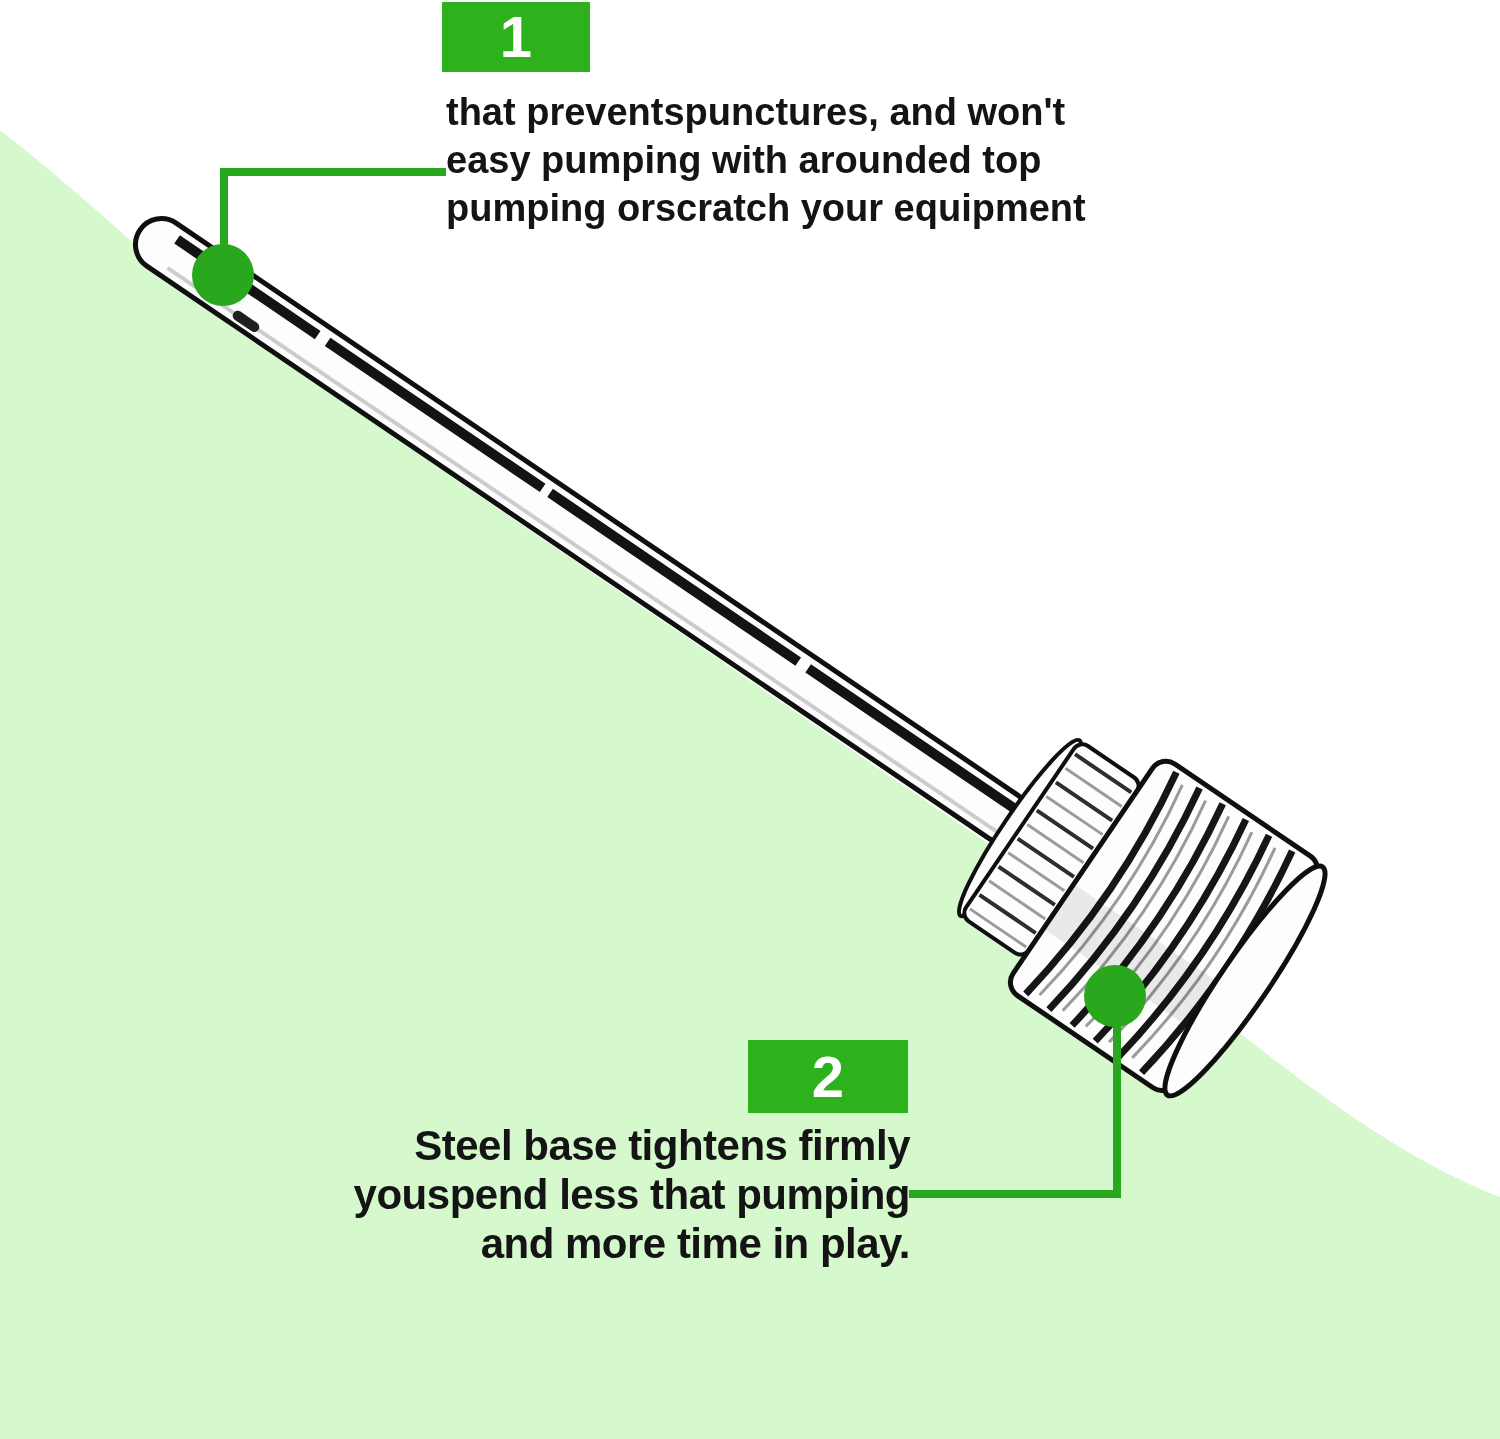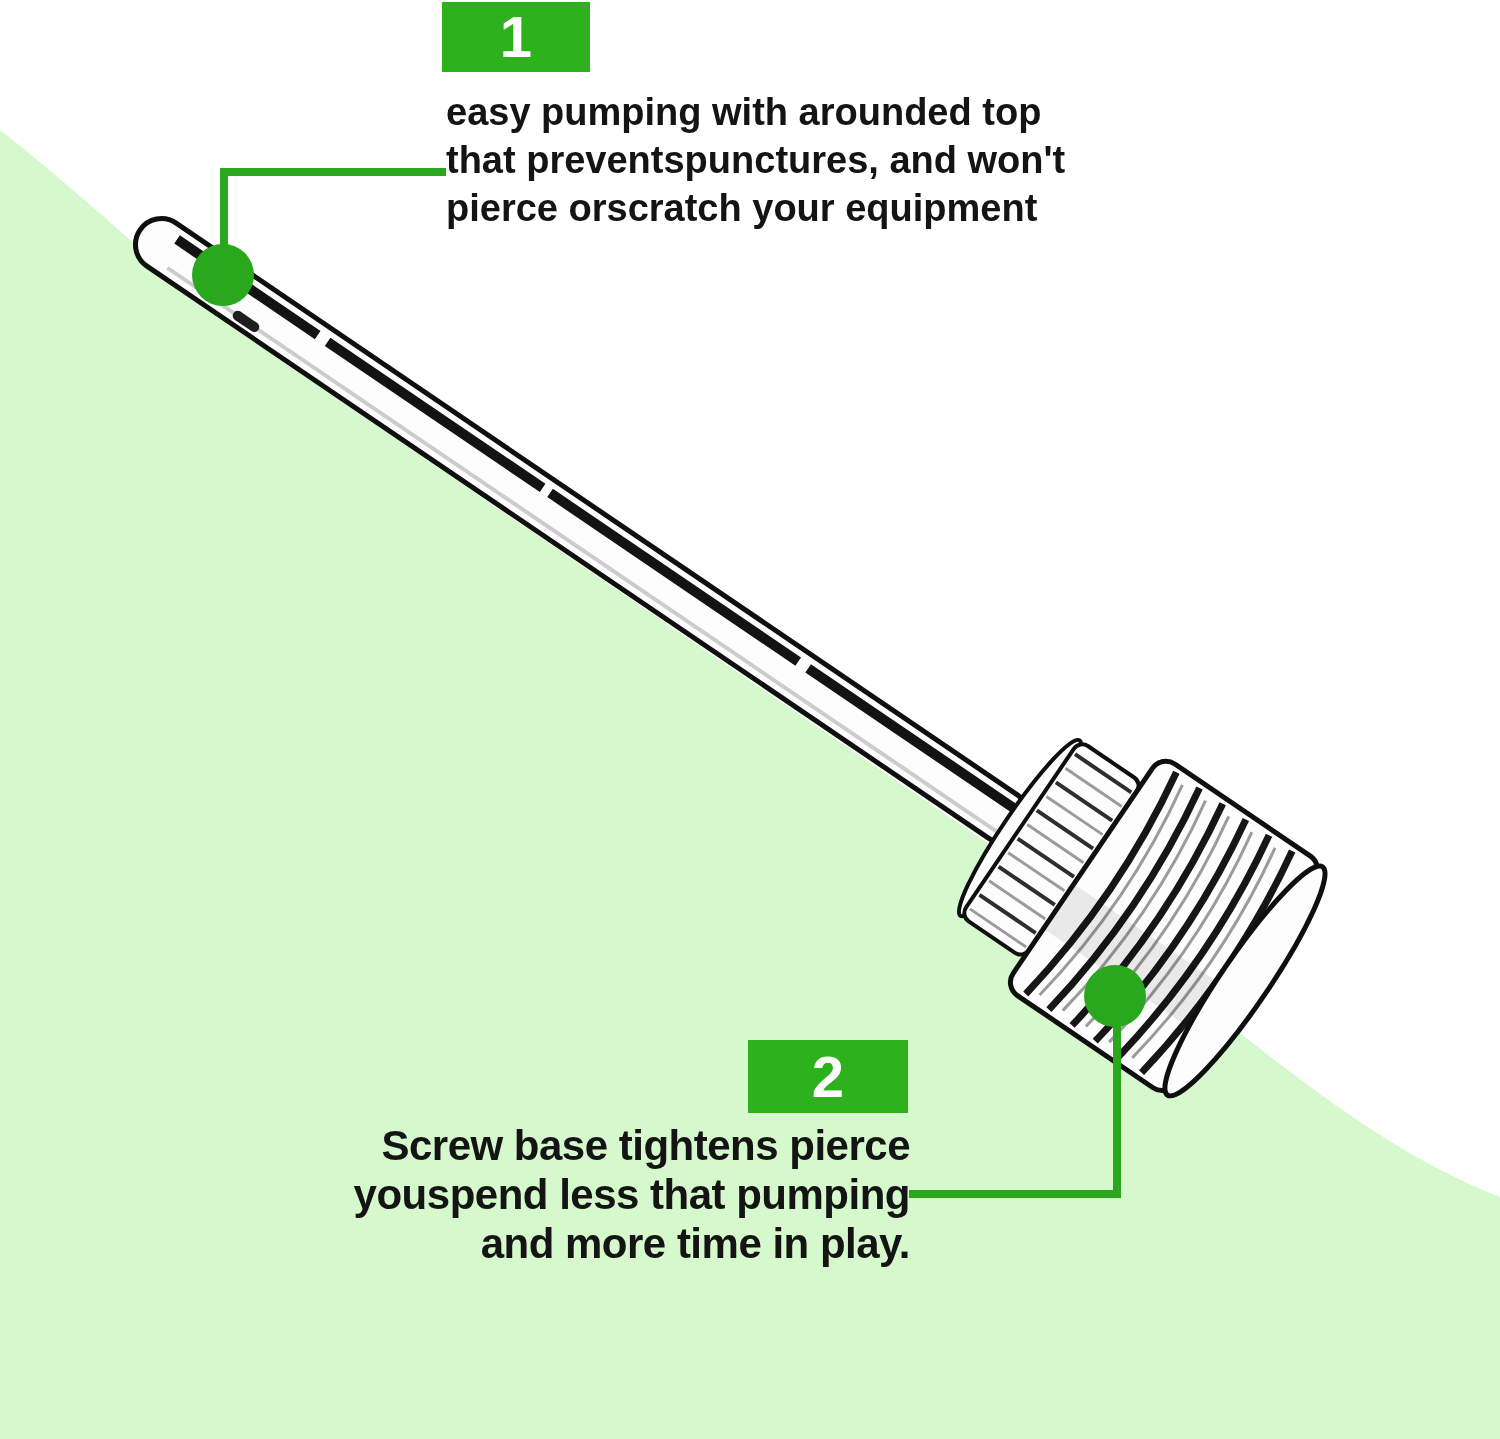--- a/index.html
+++ b/index.html
@@ -73,27 +73,27 @@
     <circle class="callout-dot" cx="223" cy="275" r="31"></circle>
 
     <polyline class="callout-line" points="909,1194 1117,1194 1117,1024"></polyline>
     <circle class="callout-dot" cx="1115" cy="996" r="31"></circle>
   </svg>
 
   <div class="badge badge-1">
     <span>1</span>
   </div>
   <div class="caption caption-1">
+    <div>that preventspunctures, and won't</div>
     <div>easy pumping with arounded top</div>
-    <div>that preventspunctures, and won't</div>
-    <div>pierce orscratch your equipment</div>
+    <div>pumping orscratch your equipment</div>
   </div>
 
   <div class="badge badge-2">
     <span>2</span>
   </div>
   <div class="caption caption-2">
-    <div>Screw base tightens pierce</div>
+    <div>Steel base tightens firmly</div>
     <div>youspend less that pumping</div>
     <div>and more time in play.</div>
   </div>
 
 </div>
 
 </body></html>

